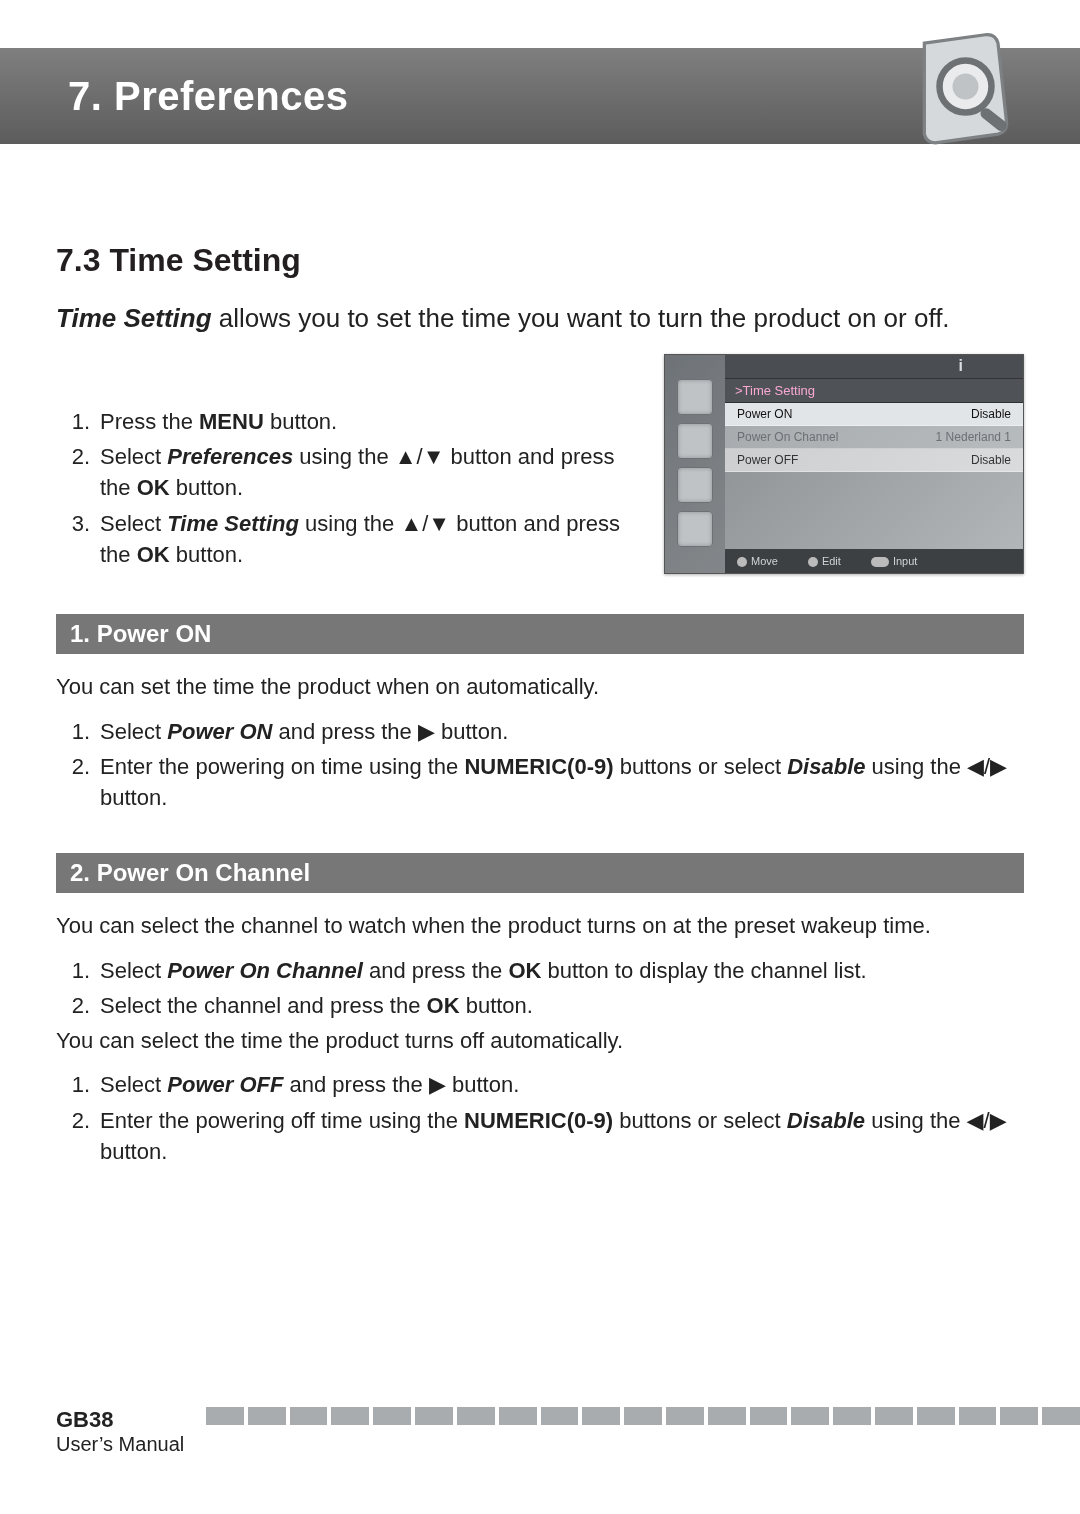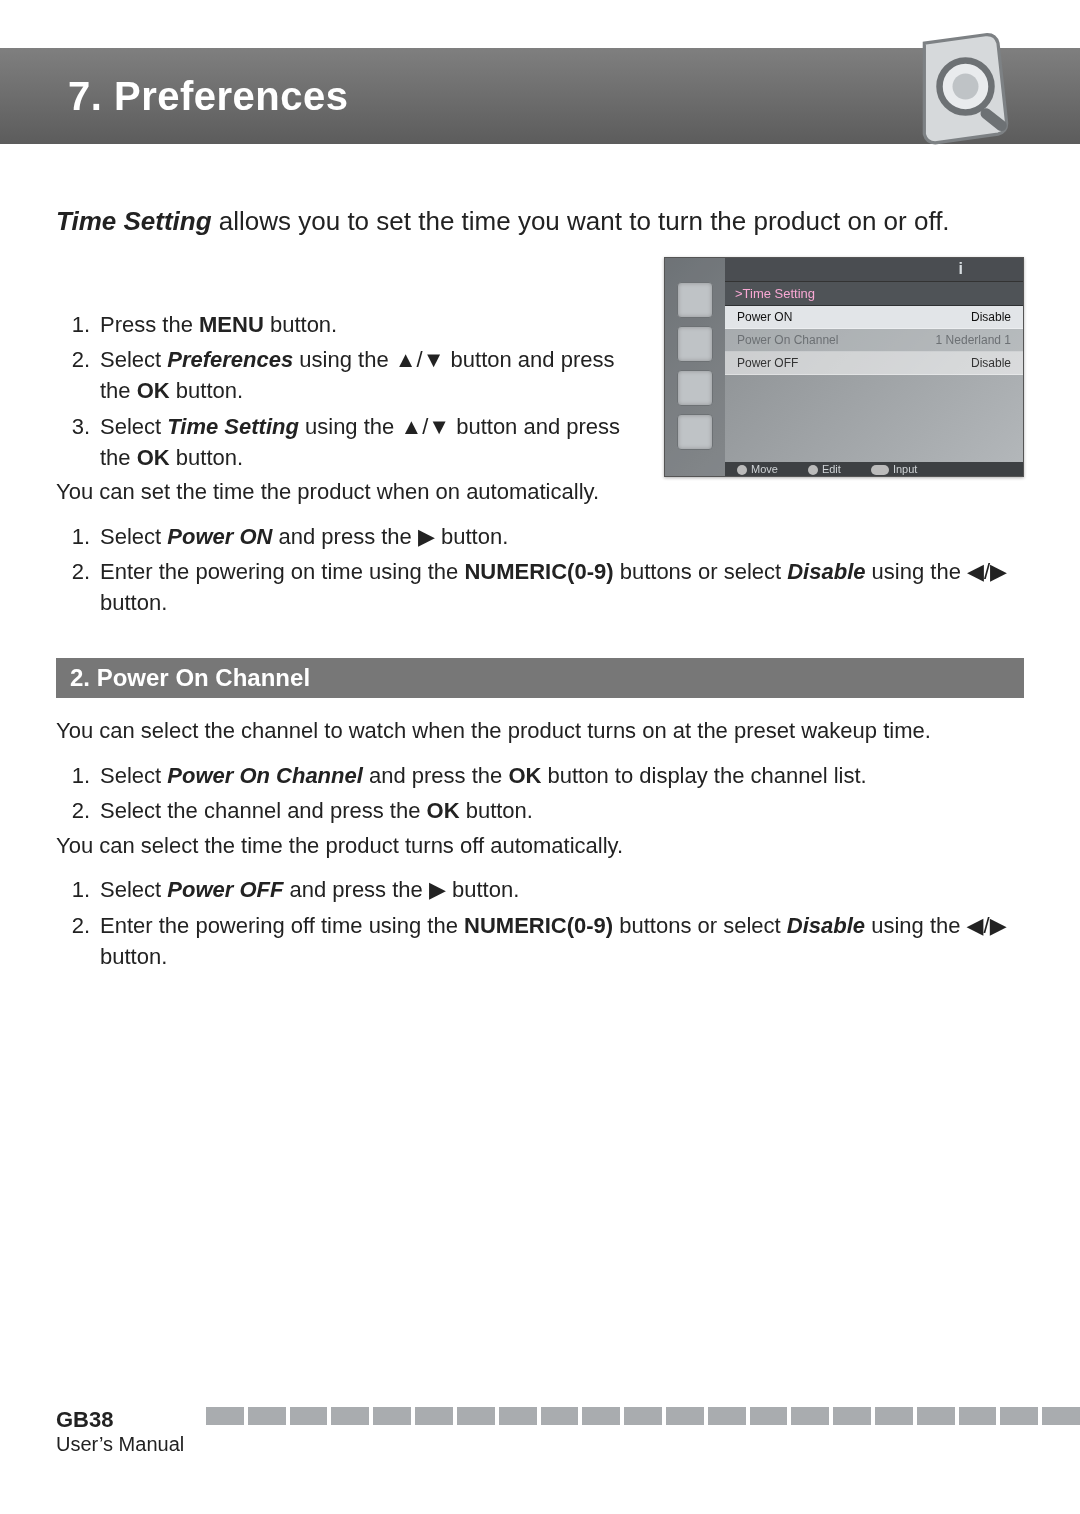--- a/index.html
+++ b/index.html
@@ -156,21 +156,21 @@
     border-bottom: 1px solid rgba(255,255,255,.35);
     background: rgba(255,255,255,.55);
   }
   .tv-row.sel {
     background: #e2e5e8;
     color: #111;
   }
   .tv-row.dim { color: #6c7074; background: rgba(200,203,206,.45); }
   .tv-body { flex: 1; }
   .tv-btm {
-    height: 14px;
+    height: 24px;
     background: #3d4043;
     color: #cfd3d6;
     font-size: 11px;
     display: flex;
     align-items: center;
     gap: 30px;
     padding-left: 12px;
   }
   .dot { display: inline-block; width: 10px; height: 10px; border-radius: 5px; background: #bbb; margin-right: 4px; vertical-align: middle; }
   .pill { display: inline-block; width: 18px; height: 10px; border-radius: 5px; background: #bbb; margin-right: 4px; vertical-align: middle; }
@@ -211,20 +211,21 @@
       <path d="M28 14 L86 6 Q94 6 96 14 L104 88 Q104 96 96 98 L38 106 Q30 106 28 98 Z" fill="#d6d9db" stroke="#7d8184" stroke-width="3"></path>
       <circle cx="66" cy="54" r="24" fill="#e9ebed" stroke="#6d7174" stroke-width="6"></circle>
       <circle cx="66" cy="54" r="12" fill="#bfc3c6"></circle>
       <rect x="84" y="72" width="28" height="10" rx="5" transform="rotate(38 84 72)" fill="#6d7174"></rect>
     </svg>
   </div>
 </div>
 
 <div class="content">
 
+  <h2 class="section-title">7.3 Time Setting</h2>
 
   <p class="intro">
     <span class="lead-term">Time Setting</span><span> allows you to set the time you want to turn the product on or off.</span>
   </p>
 
   <div class="steps-row">
     <div class="steps-text">
       <ol class="steps">
         <li>
           <span>Press the </span><span class="b">MENU</span><span> button.</span>
@@ -266,20 +267,21 @@
         </div>
         <div class="tv-btm">
           <span><span class="dot"></span><span>Move</span></span>
           <span><span class="dot"></span><span>Edit</span></span>
           <span><span class="pill"></span><span>Input</span></span>
         </div>
       </div>
     </div>
   </div>
 
+  <div class="sub-bar">1. Power ON</div>
   <p class="sub-desc">You can set the time the product when on automatically.</p>
   <ol class="steps">
     <li>
       <span>Select </span><span class="bi">Power ON</span><span> and press the </span><span class="sym">▶</span><span> button.</span>
     </li>
     <li>
       <span>Enter the powering on time using the </span><span class="b">NUMERIC(0-9)</span><span> buttons or select </span><span class="bi">Disable</span><span> using the </span><span class="sym">◀/▶</span><span> button.</span>
     </li>
   </ol>
 

